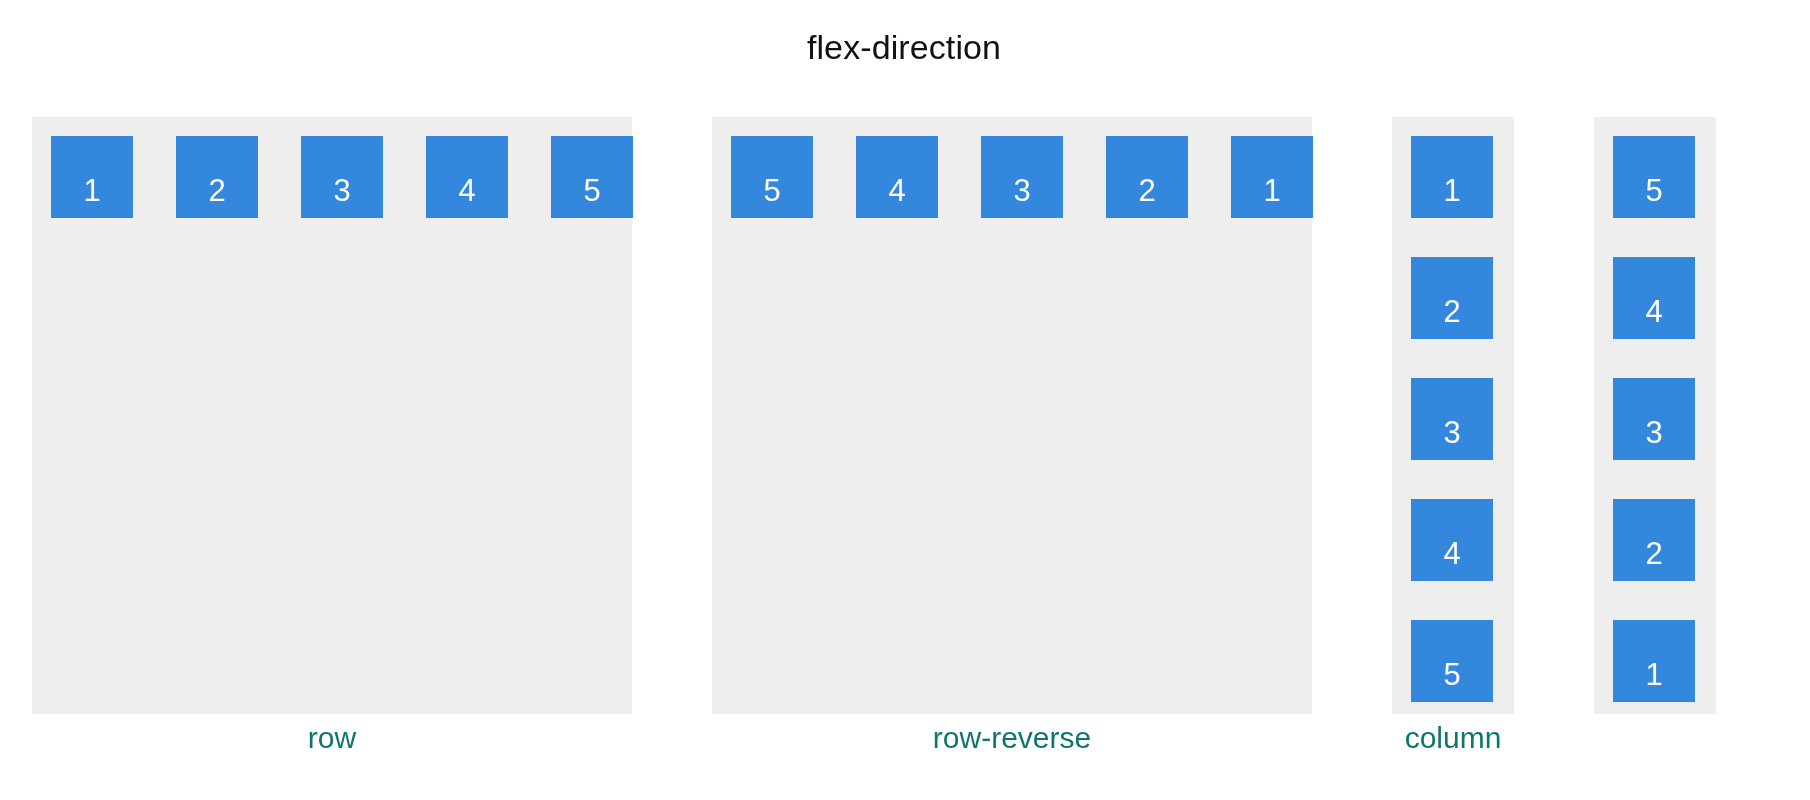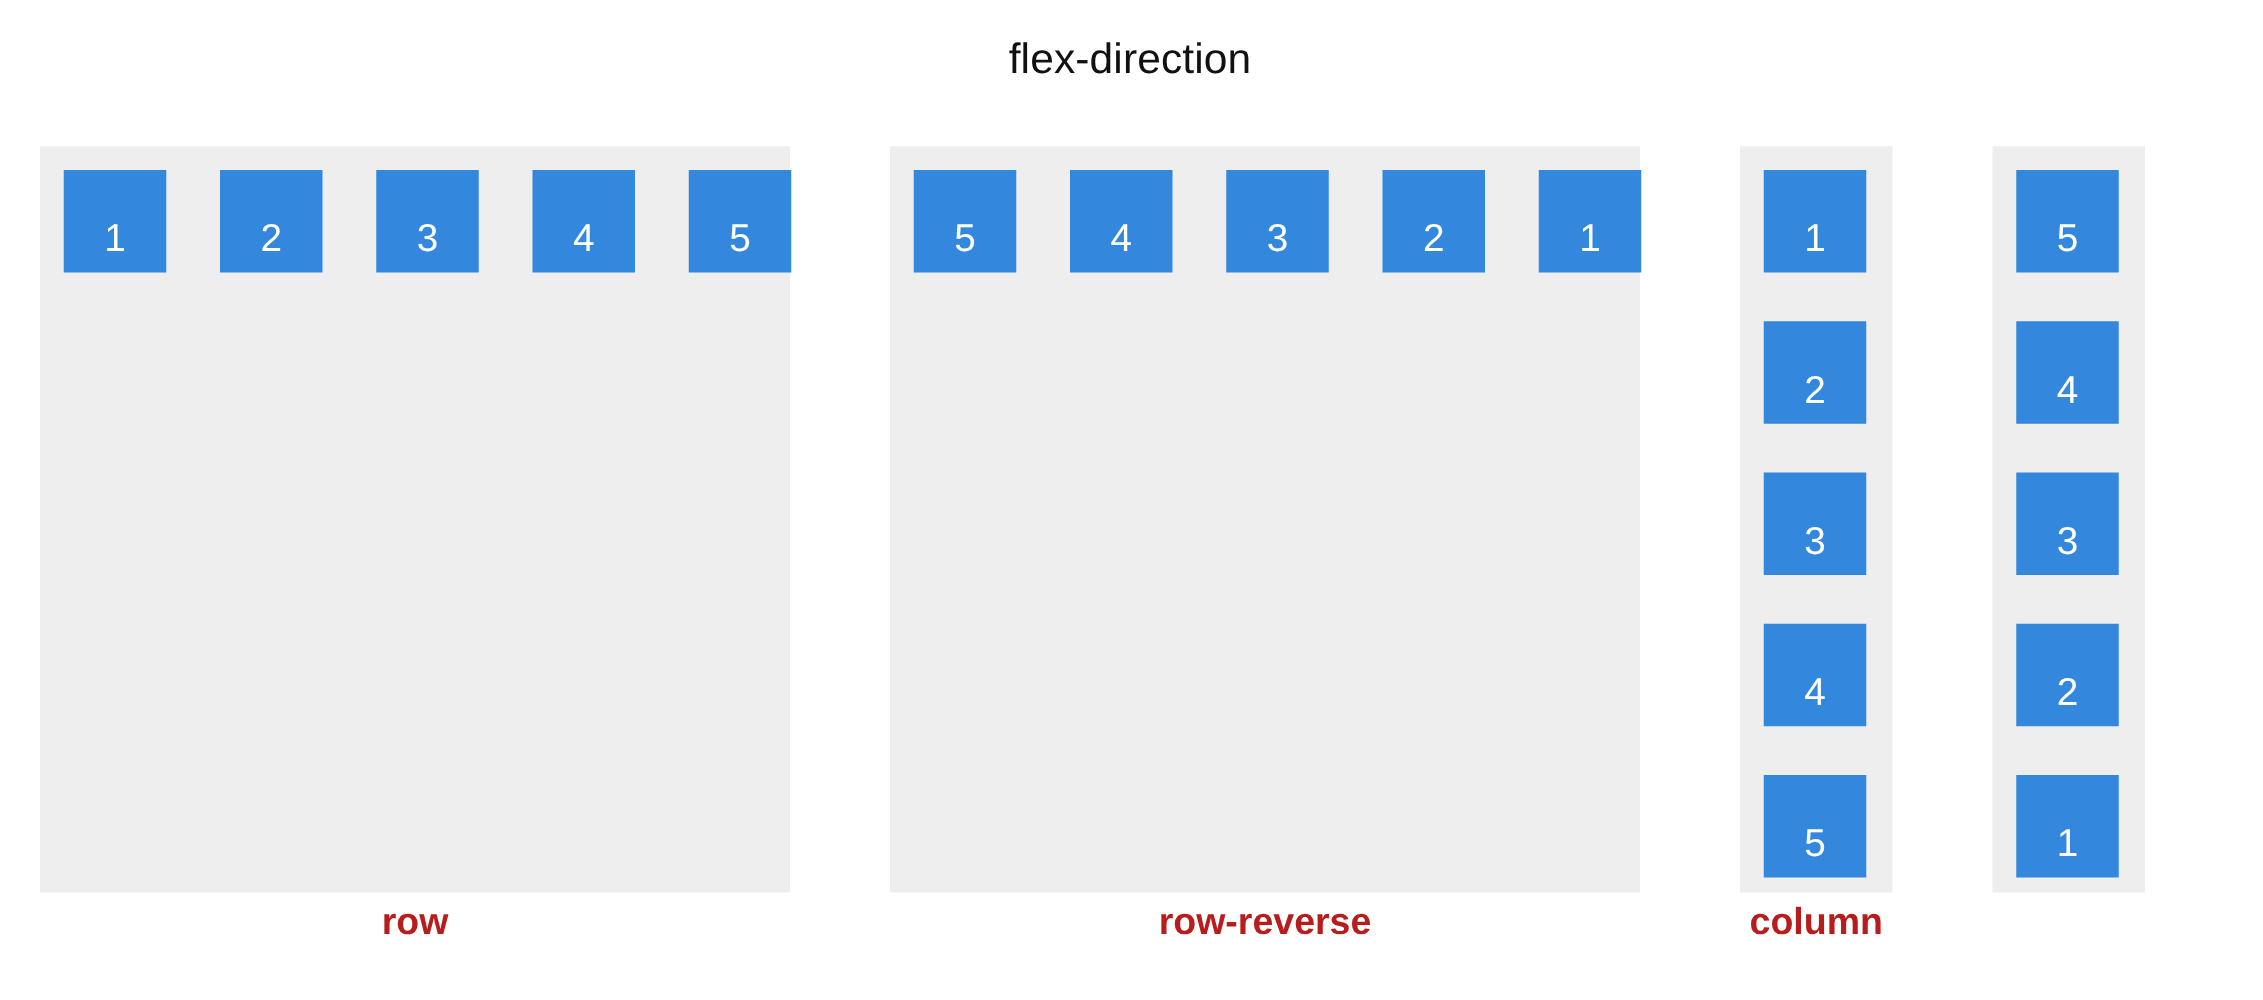--- a/index.html
+++ b/index.html
@@ -111,22 +111,22 @@
   
   .dir-column .flex-item + .flex-item,
   .dir-column-reverse .flex-item + .flex-item {
     margin-top: 39px;
   }
 
   
   .demo-caption {
     margin-top: 7px;
     font-size: 30px;
-    font-weight: 700;
-    color: #b91c1c;
+    font-weight: 400;
+    color: #0f766e;
     text-align: center;
     white-space: nowrap;
   }
 </style>
 </head>
 <body>
 
 <div id="stage">
 
   <div class="figure-title">

